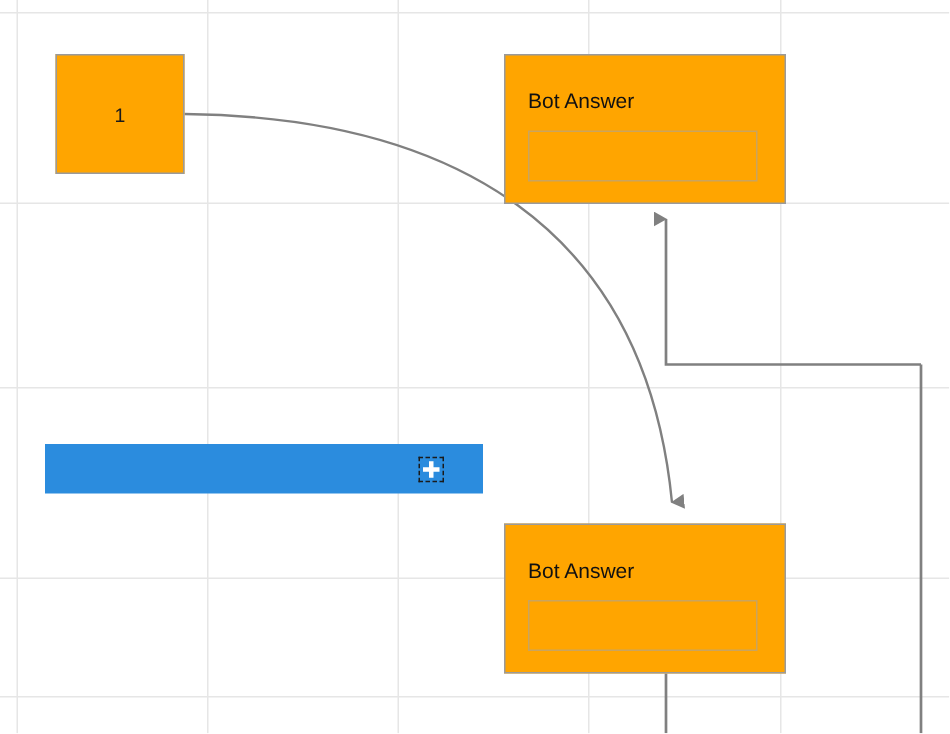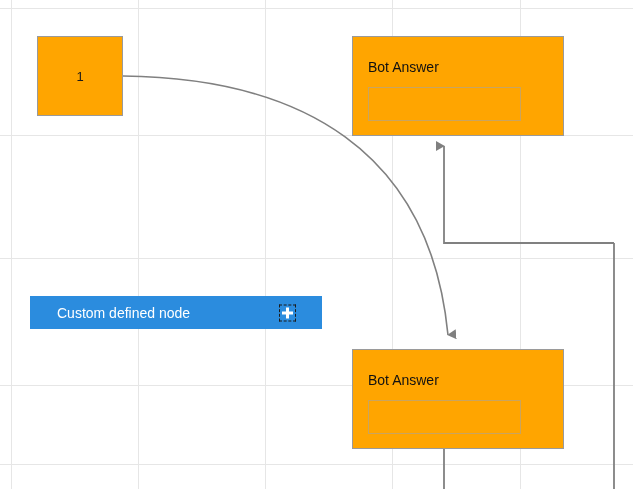--- a/index.html
+++ b/index.html
@@ -51,22 +51,22 @@
     display: flex;
     align-items: center;
     justify-content: center;
   }
   .node-start-label {
     font-size: 13px;
     color: #1a1a1a;
     line-height: 1;
   }
   .node-bot {
-    left: 352px;
-    width: 212px; height: 100px;
+    left: 336px;
+    width: 188px; height: 100px;
     padding: 0;
   }
   .node-bot.top { top: 36px; }
   .node-bot.bottom { top: 349px; }
   .node-bot-title {
     position: absolute;
     left: 15px;
     top: 23px;
     font-size: 14px;
     color: #111111;
@@ -167,20 +167,19 @@
     <div class="node-bot-title">Bot Answer</div>
     <div class="node-bot-field"></div>
   </div>
 
   <div class="node node-bot bottom">
     <div class="node-bot-title">Bot Answer</div>
     <div class="node-bot-field"></div>
   </div>
 
   <div class="palette-item">
-    <span class="palette-label">Custom defined node</span>
     <span class="palette-add">
       <span class="plus-h"></span>
       <span class="plus-v"></span>
     </span>
   </div>
 
 </div>
 
 </body></html>

